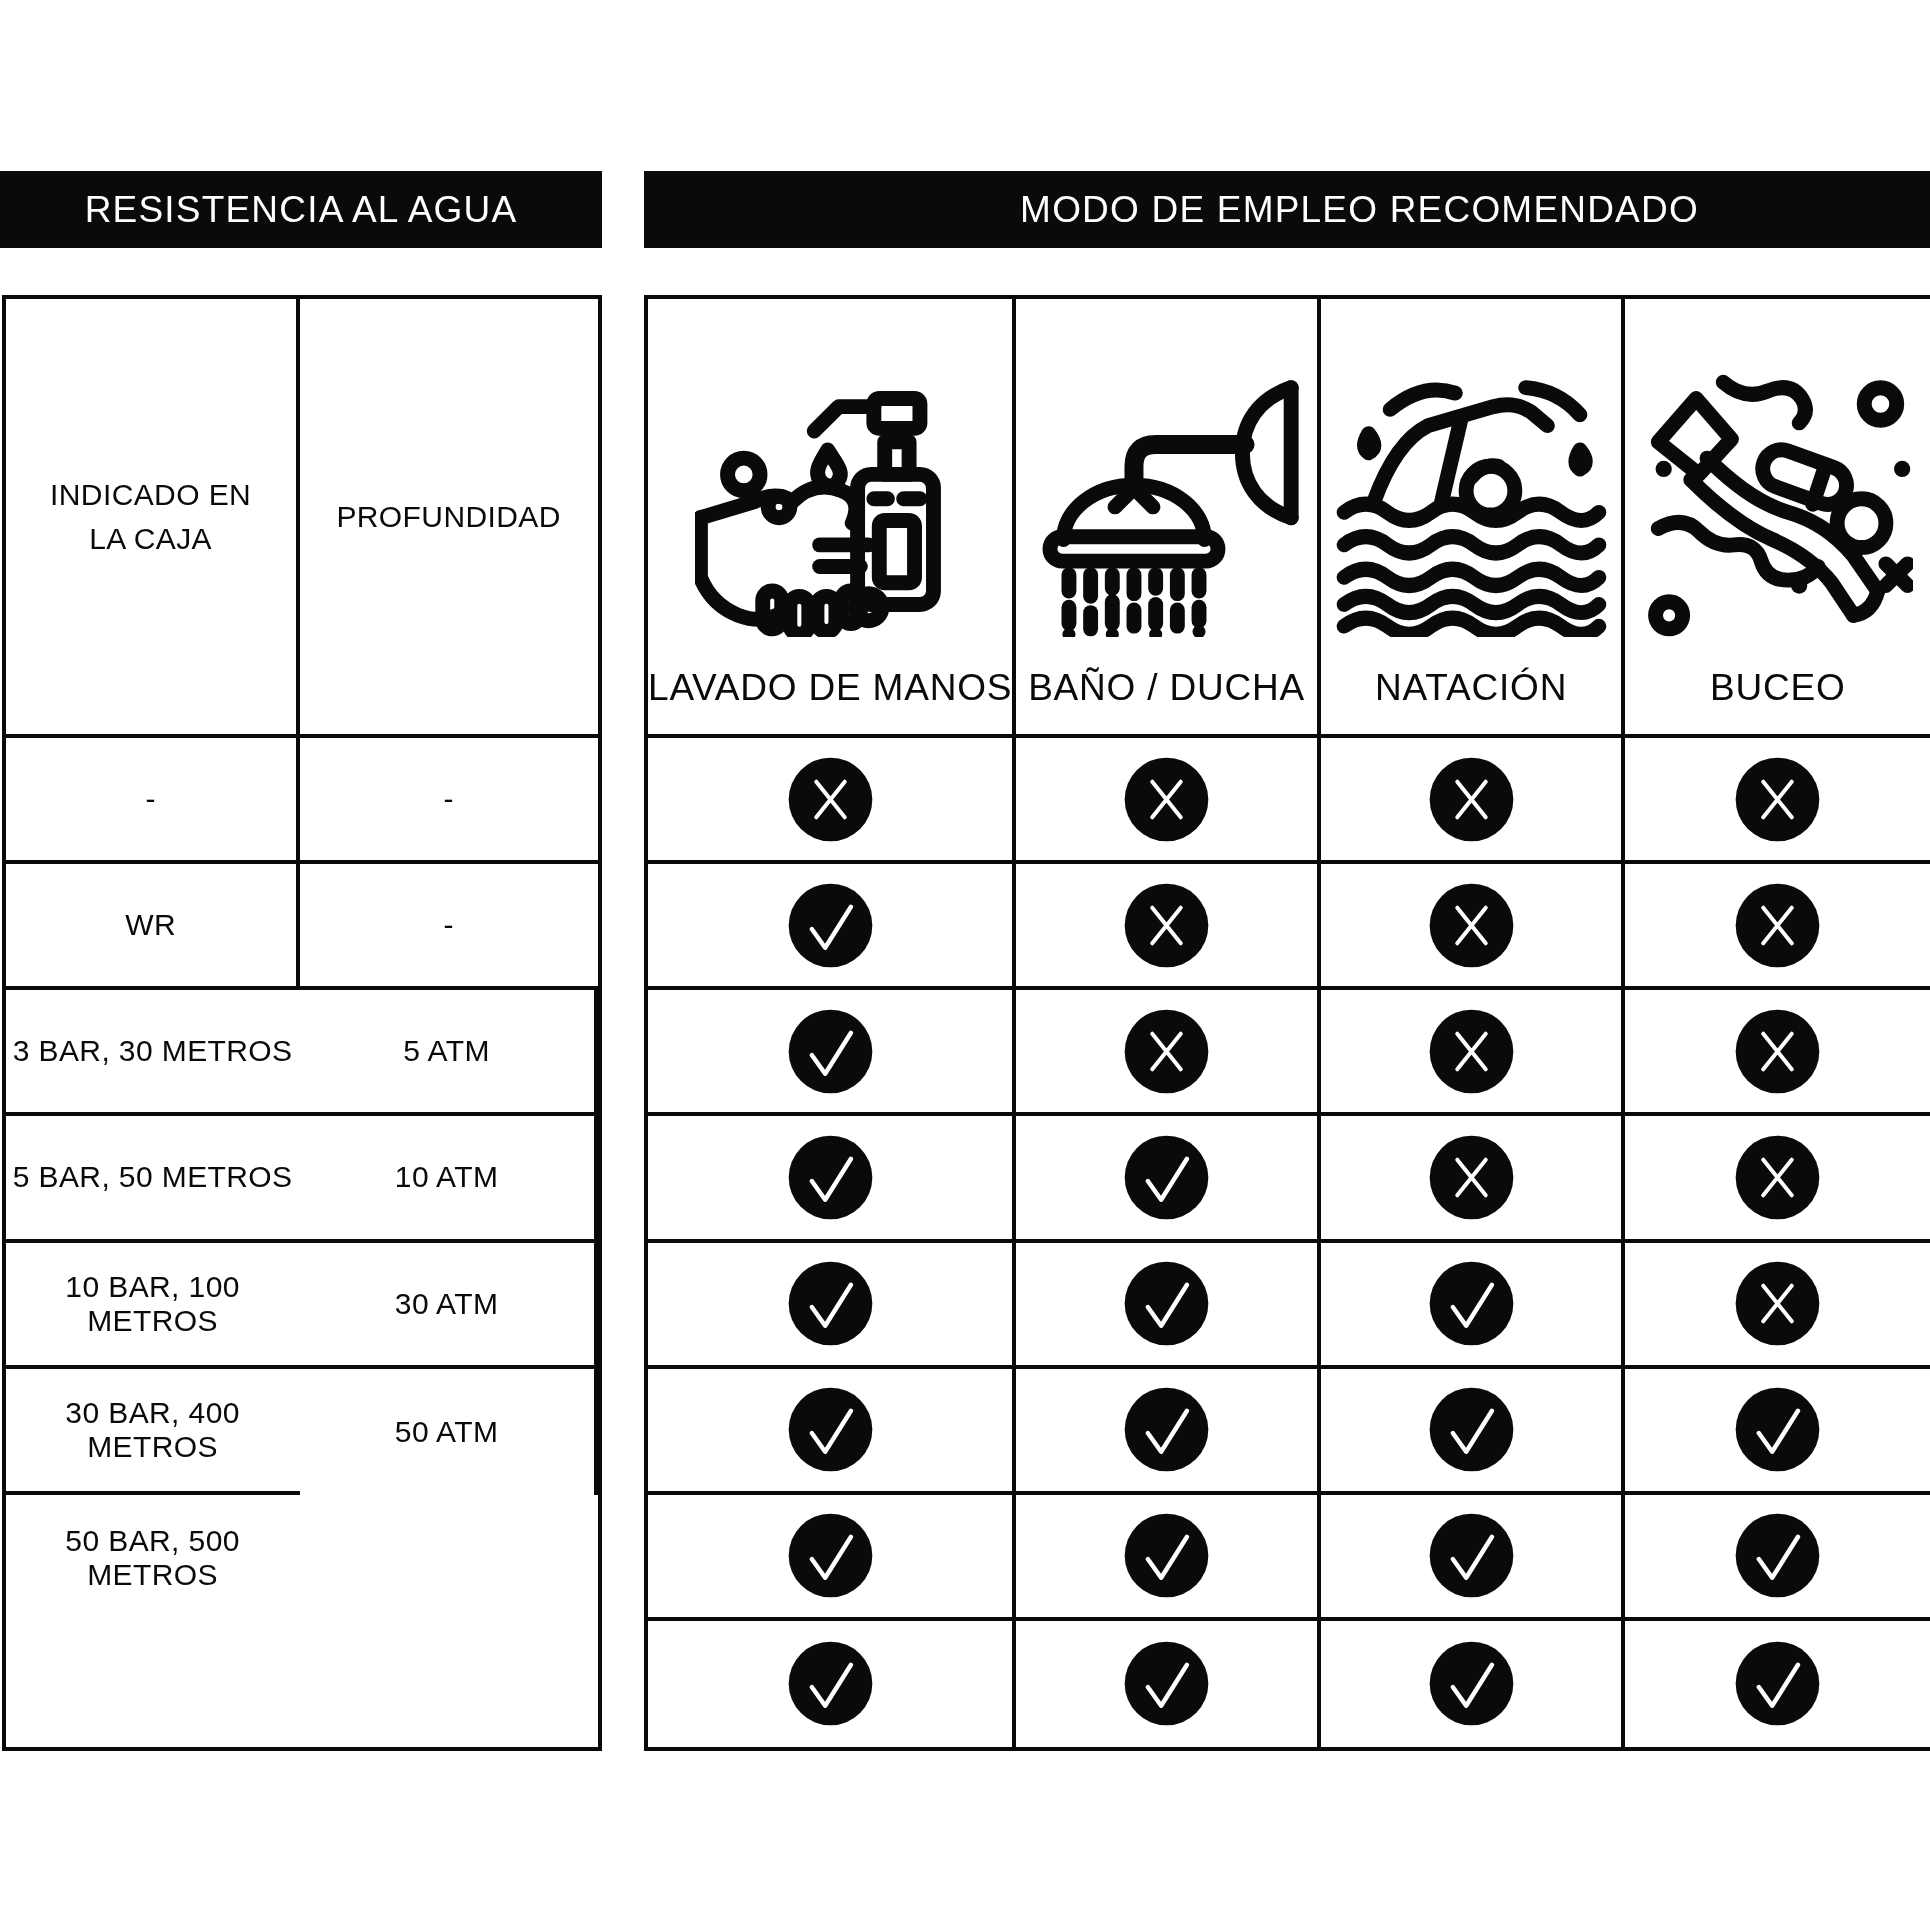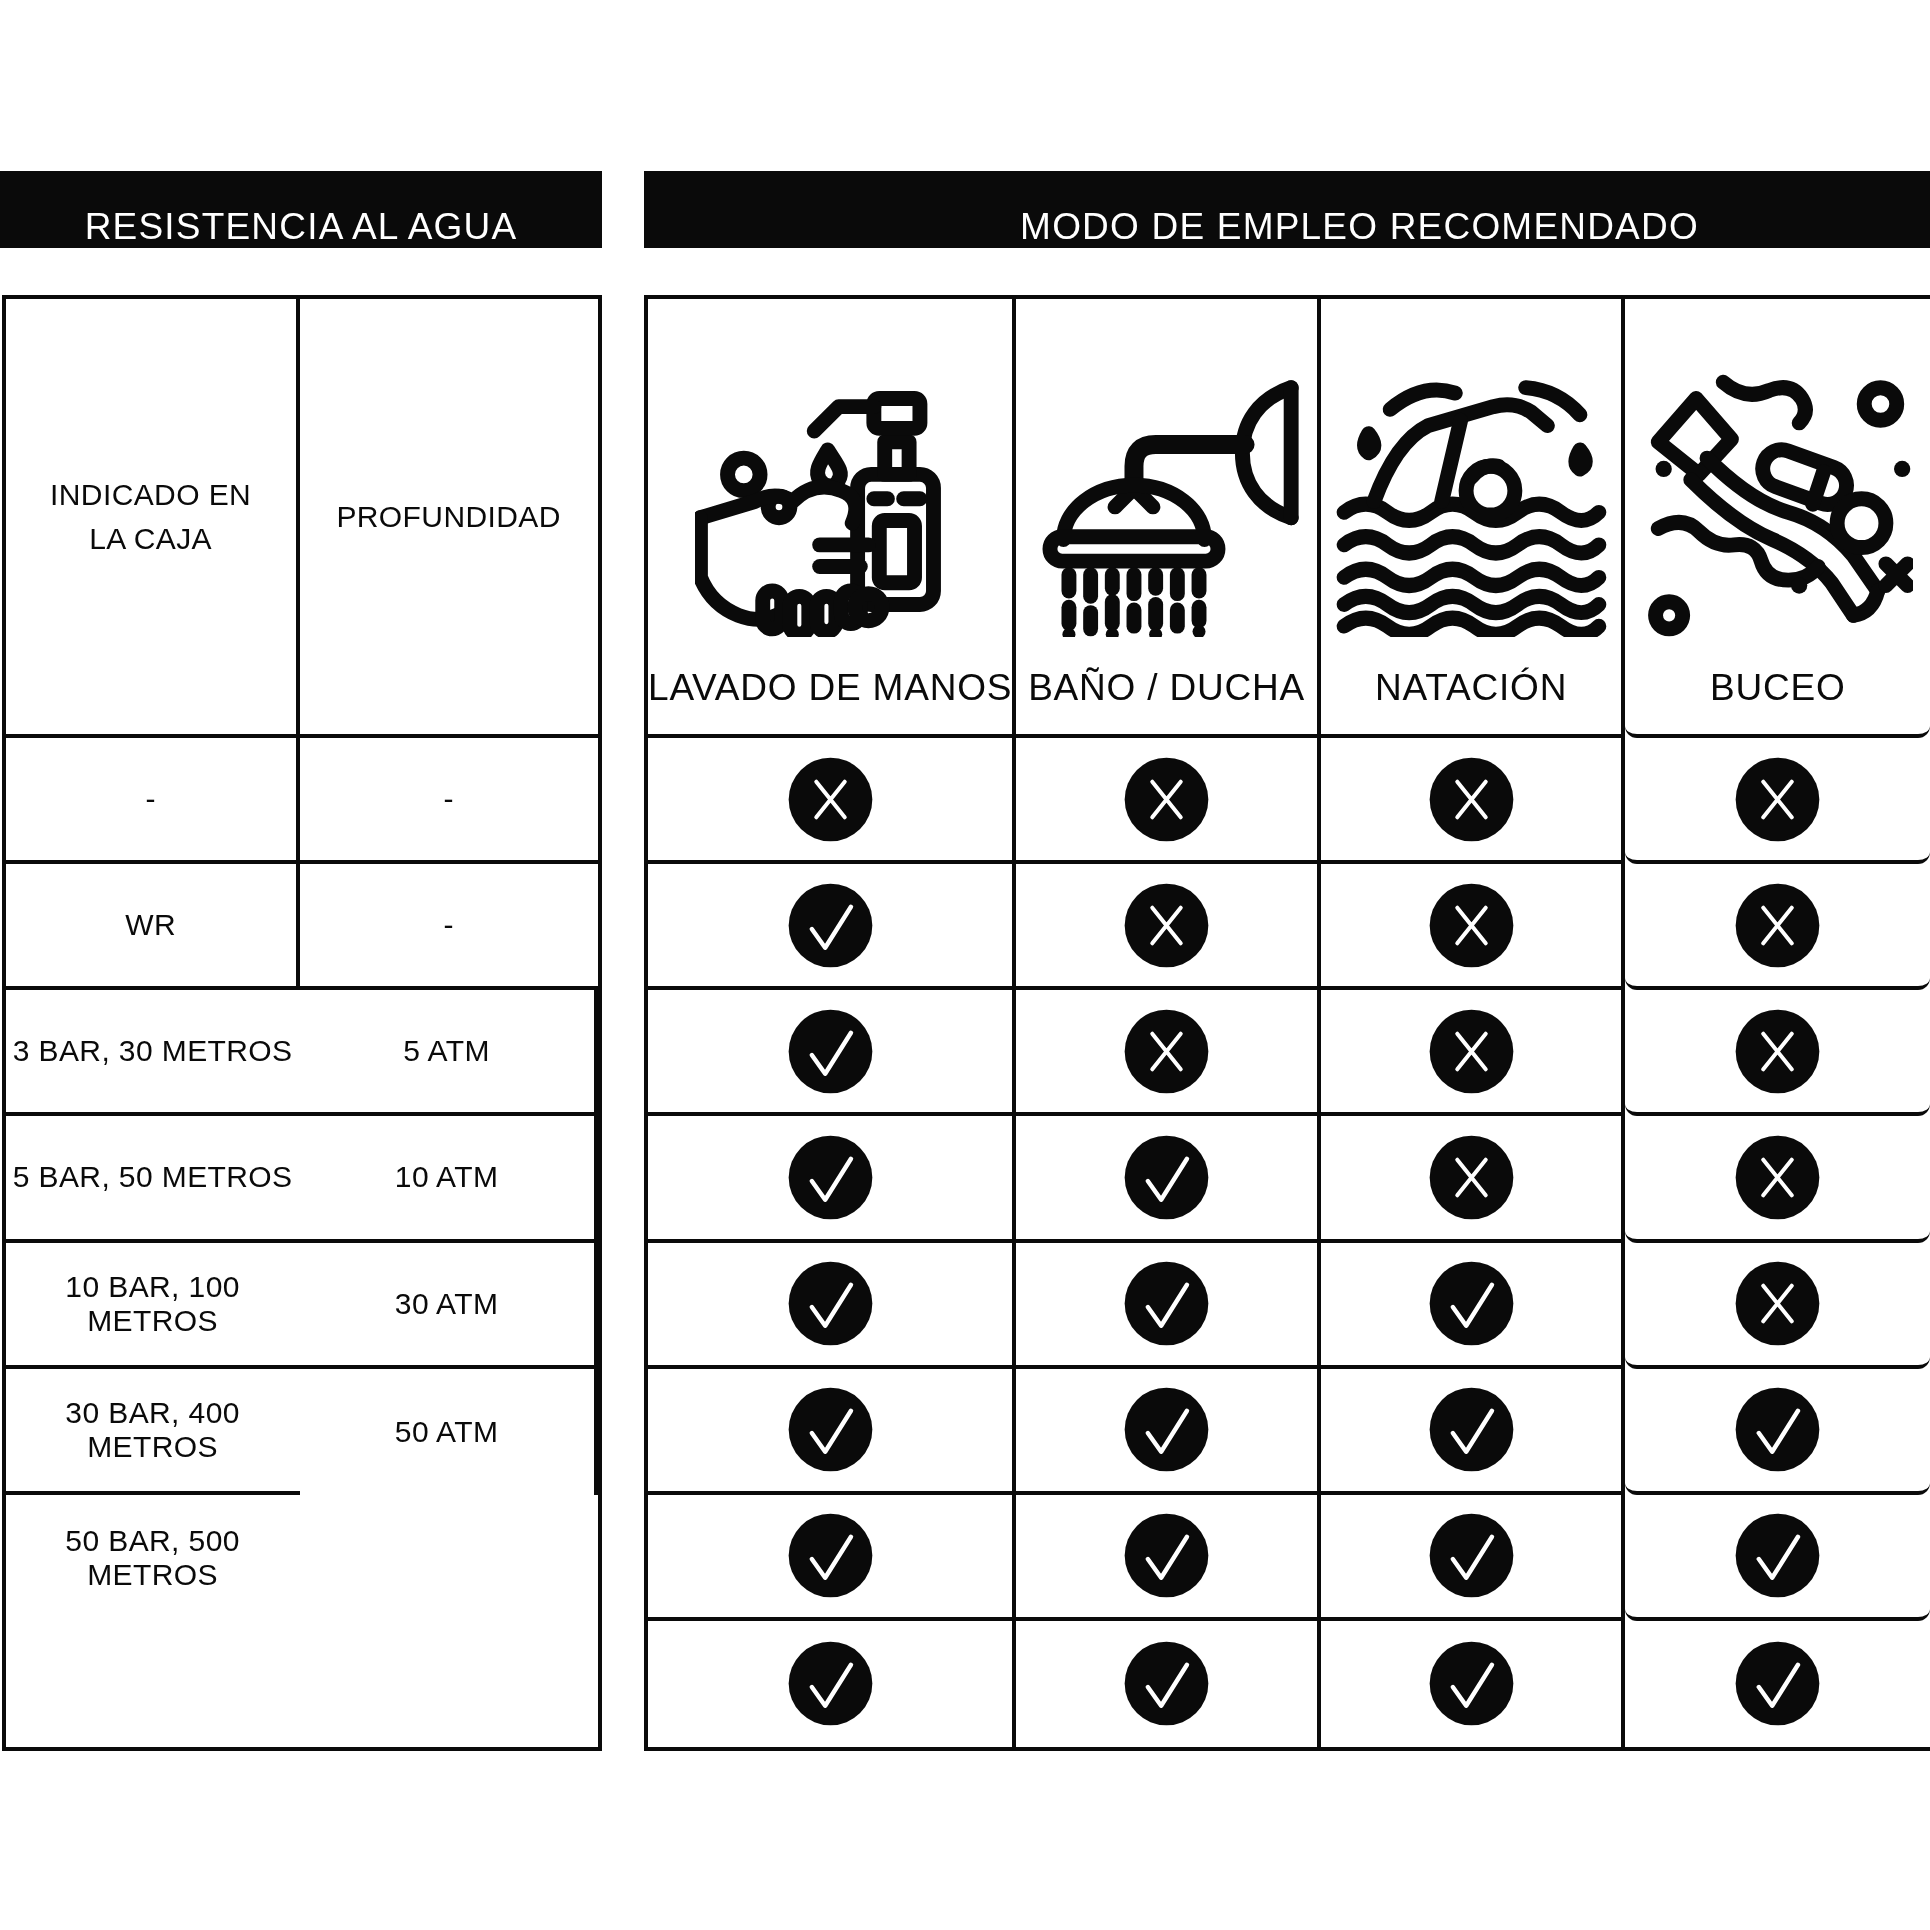--- a/index.html
+++ b/index.html
@@ -2,21 +2,21 @@
 <html style="font-size:12.8px"><head>
 <meta charset="utf-8">
 <style>
   html,body{margin:0;padding:0;background:#ffffff;}
   body{width:1931px;height:1931px;position:relative;overflow:hidden;
        font-family:"Liberation Sans","DejaVu Sans",sans-serif;color:#0a0a0a;}
   .page{position:absolute;inset:0;background:#fff;}
 
   
   .bar{position:absolute;top:171px;height:77px;background:#0a0a0a;color:#fff;
-       display:flex;align-items:flex-end;justify-content:center;
+       display:flex;align-items:center;justify-content:center;
        font-size:37px;letter-spacing:1.2px;white-space:nowrap;}
   .bar-left{left:0;width:602px;}
   .bar-right{left:644px;width:1431px;}
 
   
   .ltable{position:absolute;left:1.6px;top:295px;width:600px;height:1456px;
           box-sizing:border-box;border:4.8px solid #0a0a0a;display:grid;
           grid-template-columns:294px 1fr;
           grid-template-rows:439px repeat(8,1fr);}
   .ltable .cell{display:flex;align-items:center;justify-content:center;
@@ -27,21 +27,21 @@
   .lhead .wrap{max-width:239px;}
   .ldata{font-size:30px;letter-spacing:0.4px;}
 
   
   .rtable{position:absolute;left:644px;top:295px;width:1286px;height:1456px;
           box-sizing:border-box;border:4.8px solid #0a0a0a;border-right:none;display:grid;
           grid-template-columns:repeat(4,1fr);
           grid-template-rows:439px repeat(8,1fr);}
   .rtable .rcell{box-sizing:border-box;border-bottom:4.8px solid #0a0a0a;
                  border-right:4.8px solid #0a0a0a;display:flex;align-items:center;justify-content:center;}
-  .rtable .rcell.c4{border-right:none;border-radius:12px;}
+  .rtable .rcell.c4{border-right:none;}
   .rtable .rcell.lastrow{border-bottom:none;}
   .rhead{flex-direction:column;justify-content:flex-start;}
   .icturebox{width:271px;height:271px;margin-top:41px;display:flex;align-items:center;justify-content:center;}
   .icturebox svg{width:100%;height:100%;}
   .rlabel{margin-top:30px;font-size:37px;letter-spacing:0.8px;text-align:center;white-space:nowrap;}
   .mark{width:89px;height:89px;}
   .mark svg{width:100%;height:100%;display:block;}
 
   .ic{stroke:#0a0a0a;stroke-width:5.5;fill:none;stroke-linecap:round;stroke-linejoin:round;}
   .icf{fill:#0a0a0a;stroke:none;}

